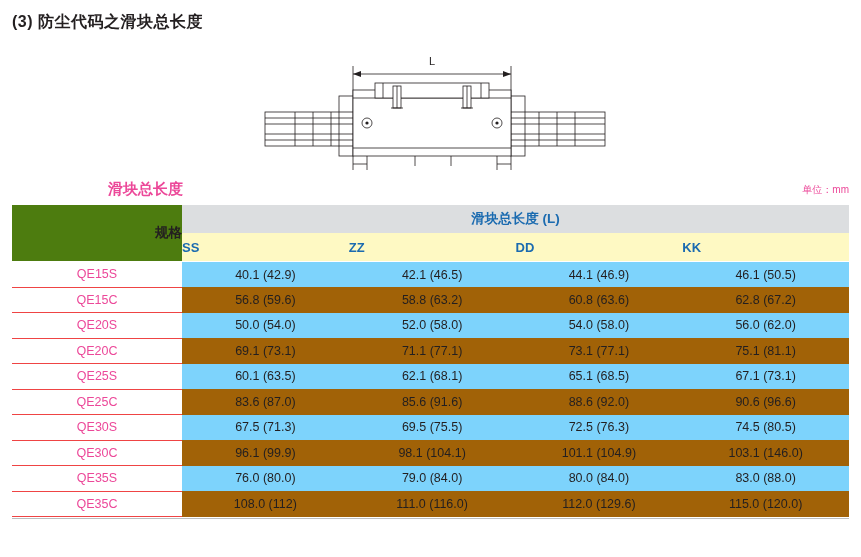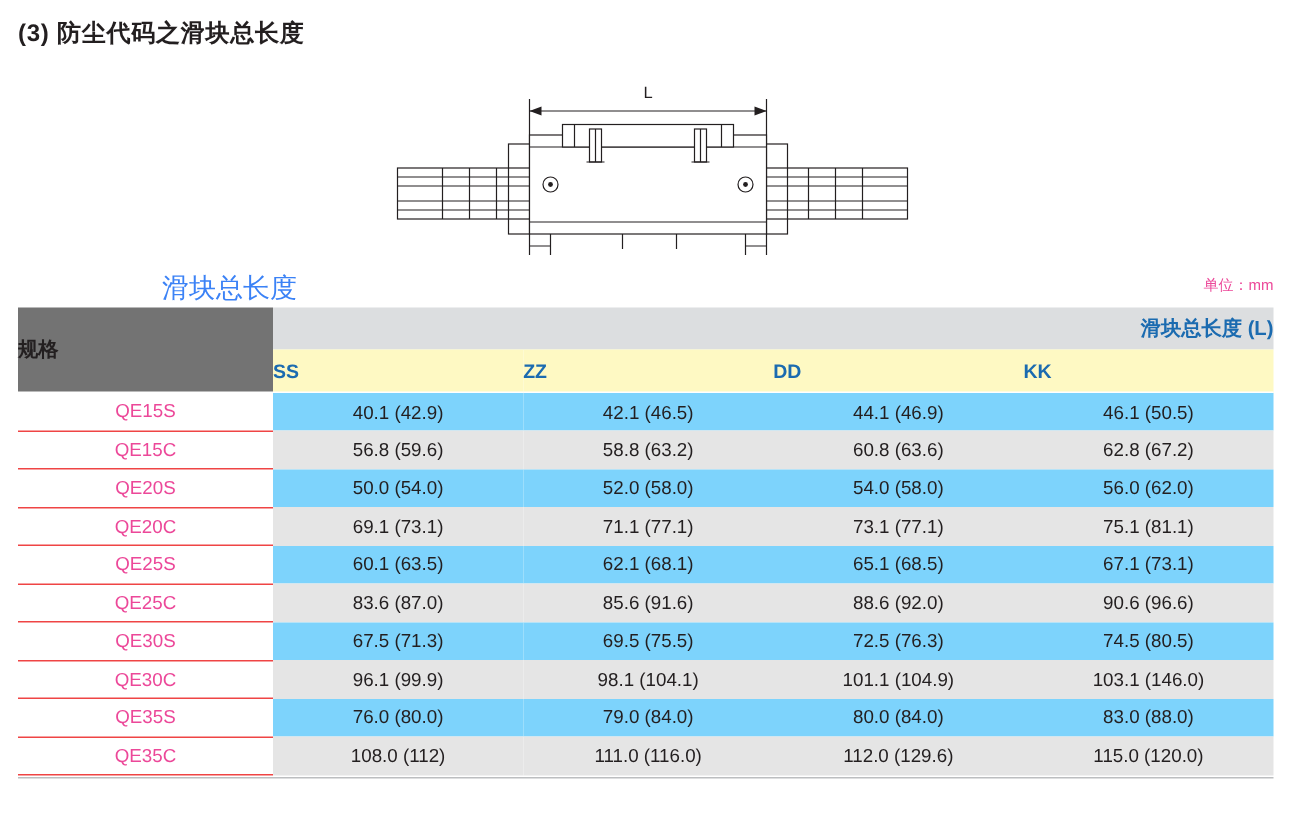--- a/index.html
+++ b/index.html
@@ -39,23 +39,23 @@
     position: absolute;
     left: 255px;
     top: 38px;
     width: 360px;
     height: 140px;
   }
   .figure-caption {
     position: absolute;
     left: 108px;
     top: 180px;
-    font-size: 18px;
-    font-weight: normal;
-    color: #3b82f6;
+    font-size: 15px;
+    font-weight: bold;
+    color: #ec4899;
   }
   .unit-note {
     position: absolute;
     right: 12px;
     top: 183px;
     font-size: 10px;
     color: #ec4899;
   }
 
   
@@ -72,36 +72,36 @@
   }
   table.spec col.c0 { width: 170px; }
   table.spec col.cx { width: 166.75px; }
 
   table.spec th, table.spec td {
     padding: 0;
     margin: 0;
   }
 
   .hdr-left {
-    background: #737373;
+    background: #4d7c0f;
     font-size: 13.5px;
     font-weight: bold;
     color: #231f20;
-    text-align: left;
+    text-align: right;
     padding-left: 10px;
     vertical-align: middle;
     height: 56px;
     border-bottom: 1px solid #ffffff;
   }
   .hdr-group {
     background: #dcdee0;
     font-size: 13.5px;
     font-weight: bold;
     color: #1b6bb0;
-    text-align: right;
+    text-align: center;
     padding-left: 10px;
     height: 28px;
     vertical-align: middle;
   }
   .hdr-sub {
     background: #fef9c3;
     font-size: 13px;
     font-weight: bold;
     color: #1b6bb0;
     text-align: left;
@@ -122,21 +122,21 @@
     padding-left: 10px;
     background: #ffffff !important;
     border-bottom: 1px solid #ef4444;
   }
   tbody tr td.val {
     font-size: 12.5px;
     color: #231f20;
     text-align: center;
   }
   tbody tr.odd td.val { background: #7dd3fc; }
-  tbody tr.even td.val { background: #e5e5e5; margin-left: 40px; }
+  tbody tr.even td.val { background: #a16207; margin-left: 40px; }
 
   .footnote {
     position: absolute;
     left: 12px;
     top: 524px;
     font-size: 12px;
     color: #231f20;
   }
   .footnote-rule {
     position: absolute;

